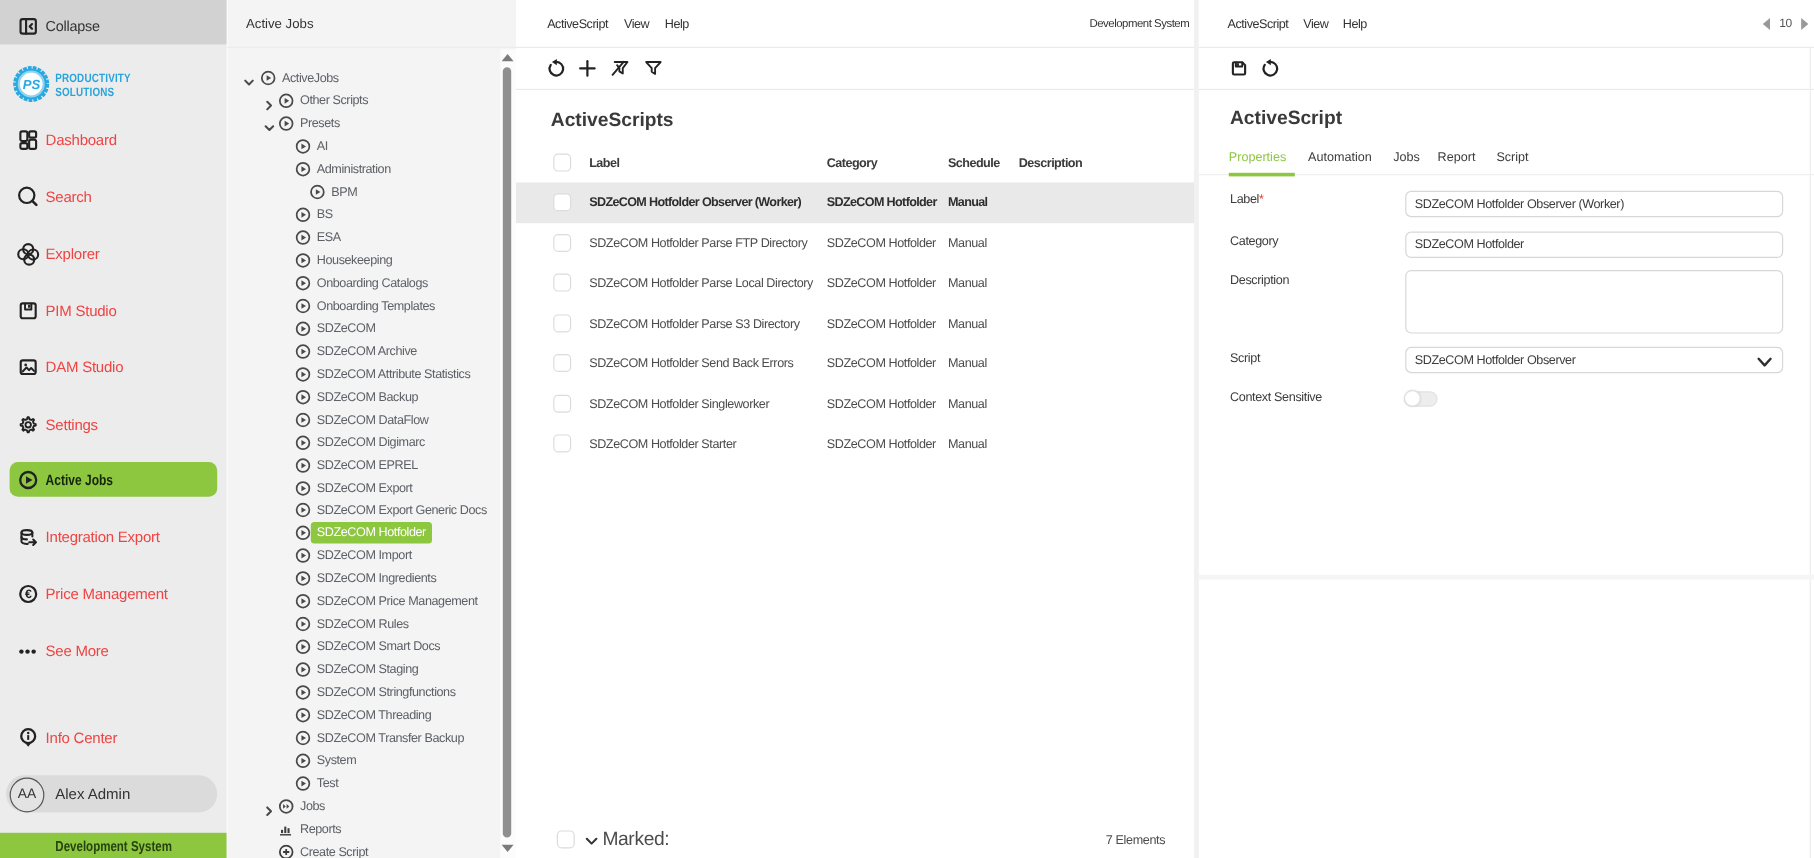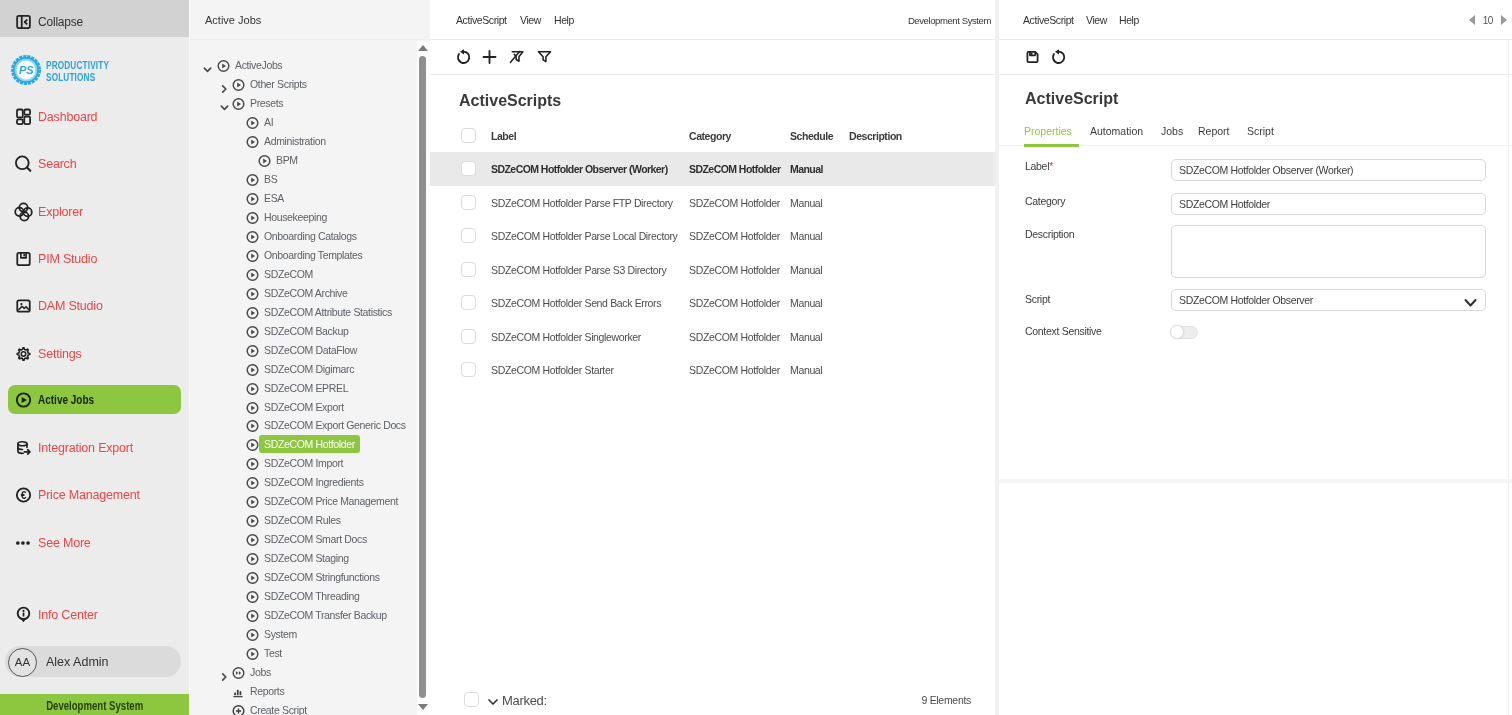--- a/index.html
+++ b/index.html
@@ -501,22 +501,22 @@
     <span class="cbx" style="left:30.5px;top:9px;"></span>
     <span class="c" style="left:61px;">SDZeCOM Hotfolder Starter</span>
     <span class="c" style="left:259px;">SDZeCOM Hotfolder</span>
     <span class="c" style="left:360px;">Manual</span>
   </div>
 <div class="abs" style="left:430px;top:684px;width:565px;height:31px;">
     <span class="cbx" style="left:34px;top:8px;"></span>
     <span class="abs" style="left:57px;top:9.5px;width:12px;height:12px;"><svg width="12" height="12" viewBox="0 0 12 12" fill="none" stroke="#333" stroke-width="1.7" stroke-linecap="round" stroke-linejoin="round">
         <path d="M2 4 L6 8 L10 4"></path>
       </svg></span>
-    <span class="abs" style="left:72px;top:50%;transform:translateY(-50%);font-size:13px;letter-spacing:-0.3px;color:#4c4c4c;">Marked:</span>
-    <span class="abs" style="right:24px;top:50%;transform:translateY(-50%);font-size:10.5px;letter-spacing:-0.3px;color:#4c4c4c;">9 Elements</span>
+    <span class="abs" style="left:72px;top:50%;transform:translateY(-50%);font-size:16px;letter-spacing:-0.3px;color:#4c4c4c;">Marked:</span>
+    <span class="abs" style="right:24px;top:50%;transform:translateY(-50%);font-size:10.5px;letter-spacing:-0.3px;color:#4c4c4c;">7 Elements</span>
   </div>
 <div id="right" class="abs"></div>
 <div id="divider" class="abs"></div>
 <div class="abs menubar" style="left:999px;width:513px;">
     <span class="m" style="left:24px;">ActiveScript</span>
     <span class="m" style="left:87px;">View</span>
     <span class="m" style="left:120px;">Help</span>
     <span class="abs" style="right:37px;top:50%;transform:translateY(-50%);width:0;height:0;border-top:5px solid transparent;border-bottom:5px solid transparent;border-right:6px solid #999;"></span>
     <span class="m" style="right:19px;font-size:10px;color:#555;">10</span>
     <span class="abs" style="right:5px;top:50%;transform:translateY(-50%);width:0;height:0;border-top:5px solid transparent;border-bottom:5px solid transparent;border-left:6px solid #999;"></span>

